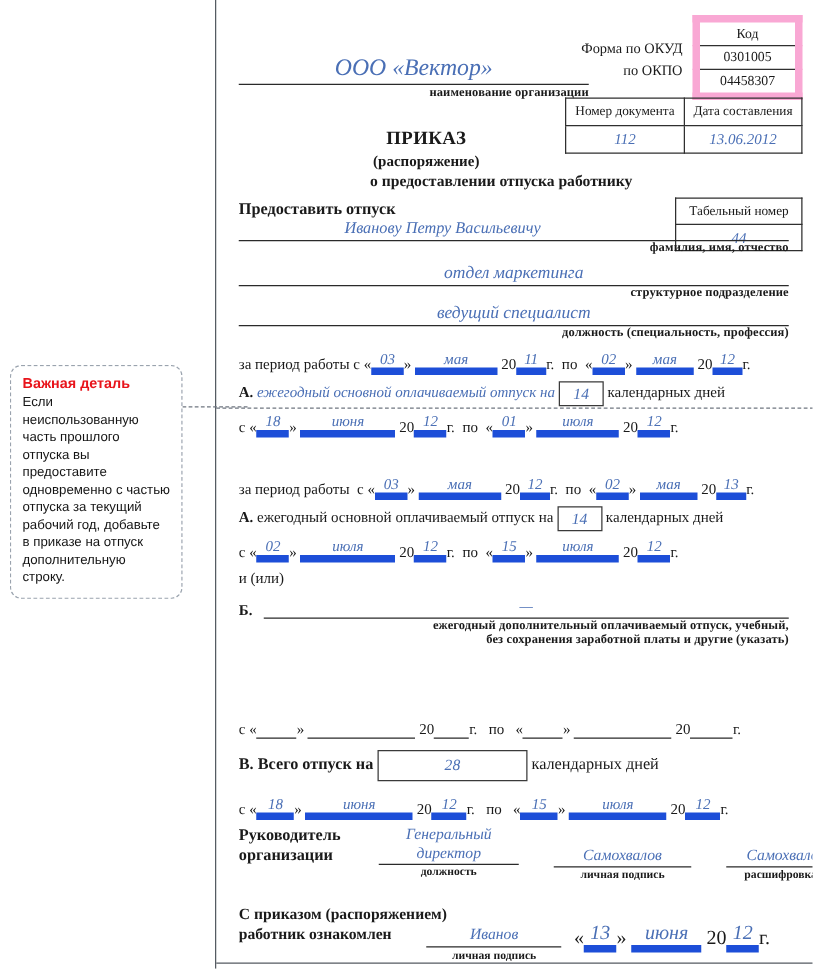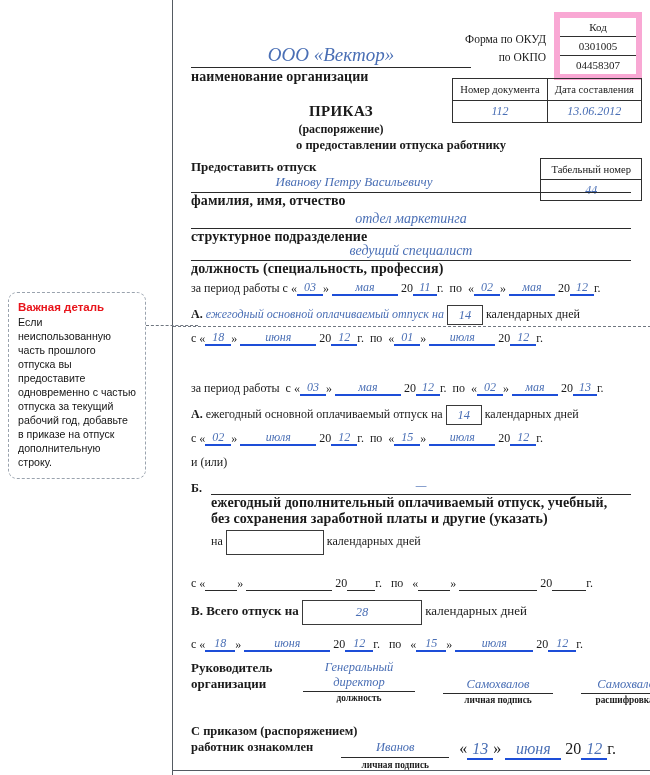--- a/index.html
+++ b/index.html
@@ -69,31 +69,31 @@
   .v {
     color: #4a6fb5;
     font-style: italic;
     font-family: "Liberation Serif", serif;
     white-space: nowrap;
   }
 
   
   .ul {
     display: inline-block;
-    border-bottom: 2px solid #1d4ed8;
+    border-bottom: 6px solid #1d4ed8;
     text-align: center;
     line-height: 1.05;
     vertical-align: bottom;
   }
   .ul.empty { border-bottom: 1px solid #2a2a2a; }
 
   .cap {
-    font-size: 14px;
-    font-weight: bold;
-    text-align: left;
+    font-size: 10px;
+    font-weight: bold;
+    text-align: right;
     font-family: "Liberation Serif", serif;
     letter-spacing: .1px;
   }
 
   
   #codebox {
     position: absolute;
     right: 8px;
     top: 12px;
     width: 88px;
@@ -425,25 +425,20 @@
   <div class="prow" style="top:455px;">и (или)</div>
 
   <div class="prow bold" style="top:481px;">Б.</div>
   <div class="lineblock" style="top:478px; left:38px; width:420px;">
     <div class="lv v" style="font-size:12px">—</div>
     <div class="lr"></div>
     <div class="cap">ежегодный дополнительный оплачиваемый отпуск, учебный,</div>
     <div class="cap">без сохранения заработной платы и другие (указать)</div>
   </div>
 
-  <div class="prow" style="top:530px; left:38px;">
-    <span>на</span>
-    <span class="daybox blank v"></span>
-    <span>календарных дней</span>
-  </div>
 
   <div class="prow" style="top:576px;">
     <span>с</span>
     <span>«</span><span class="ul empty v" style="width:32px">&nbsp;</span><span>»</span>
     <span class="ul empty v" style="width:86px">&nbsp;</span>
     <span>20</span><span class="ul empty v" style="width:28px">&nbsp;</span><span>г.</span>
     &nbsp;&nbsp;<span>по</span>&nbsp;&nbsp;
     <span>«</span><span class="ul empty v" style="width:32px">&nbsp;</span><span>»</span>
     <span class="ul empty v" style="width:78px">&nbsp;</span>
     <span>20</span><span class="ul empty v" style="width:34px">&nbsp;</span><span>г.</span>

